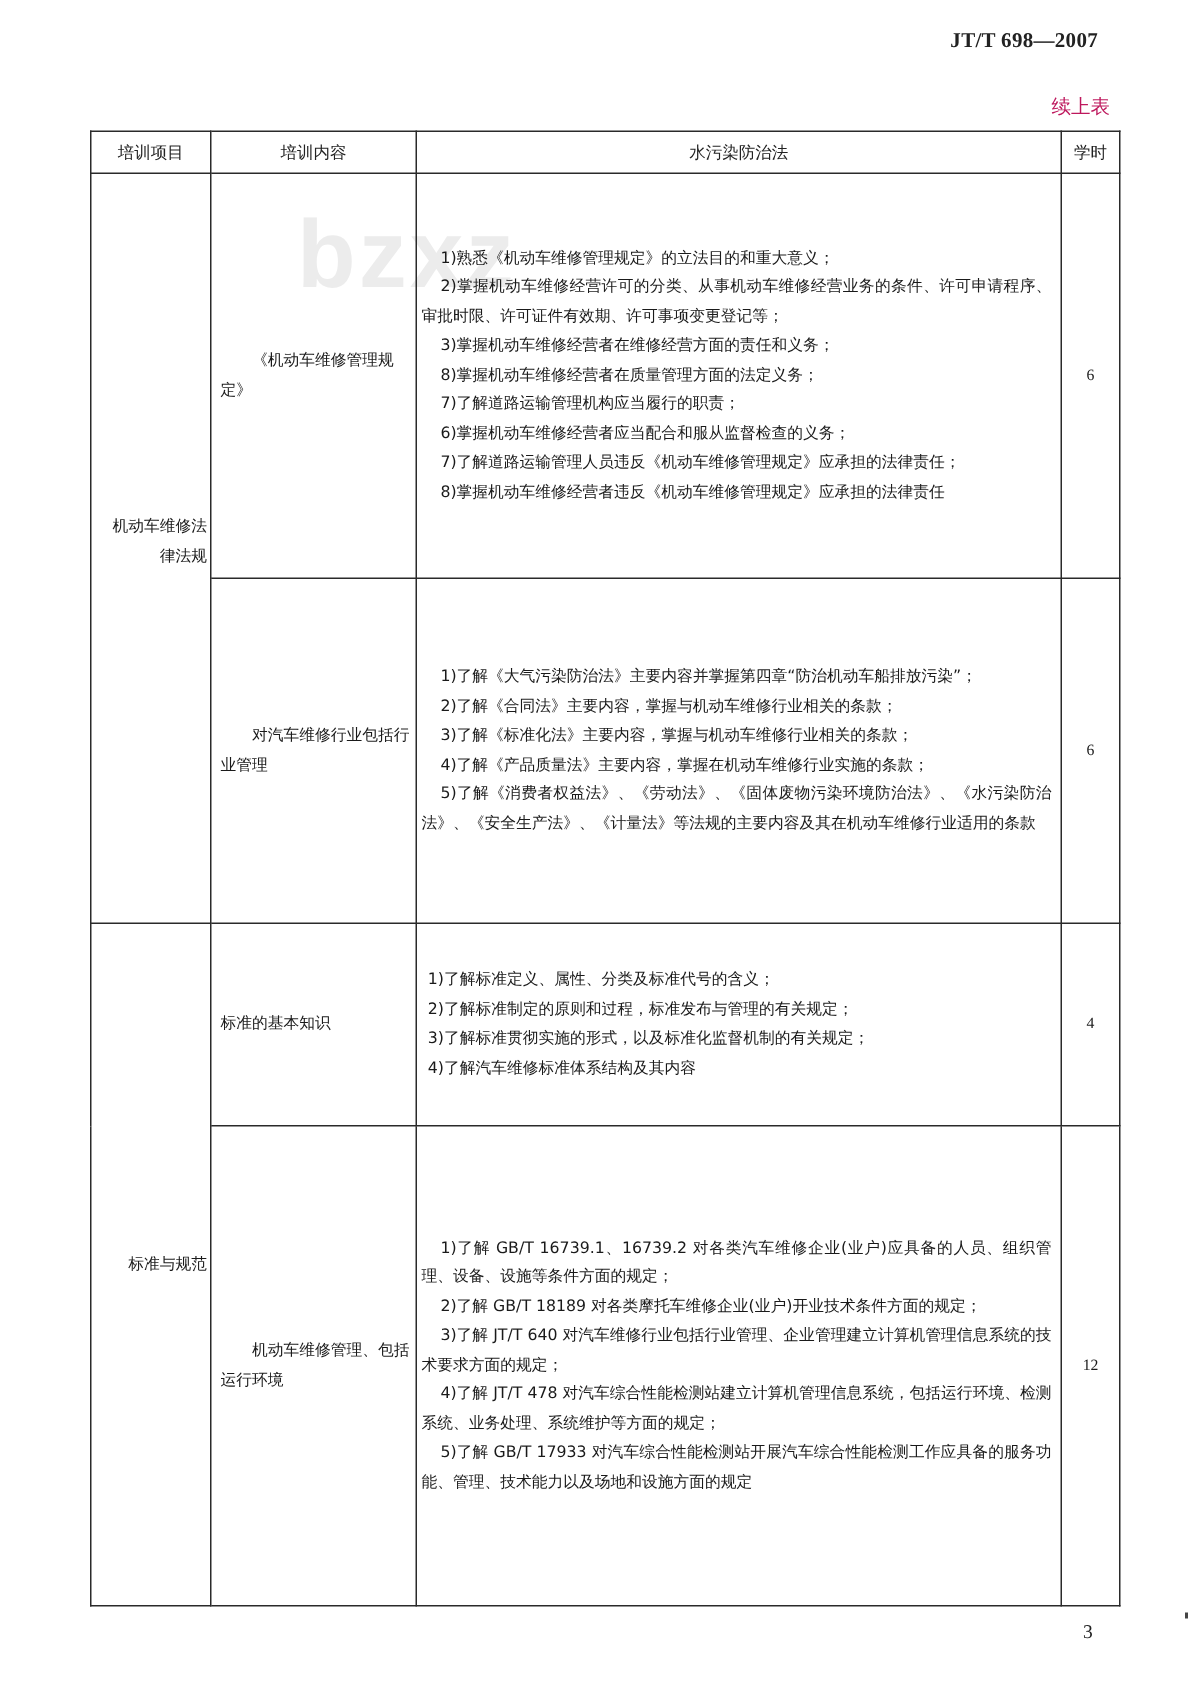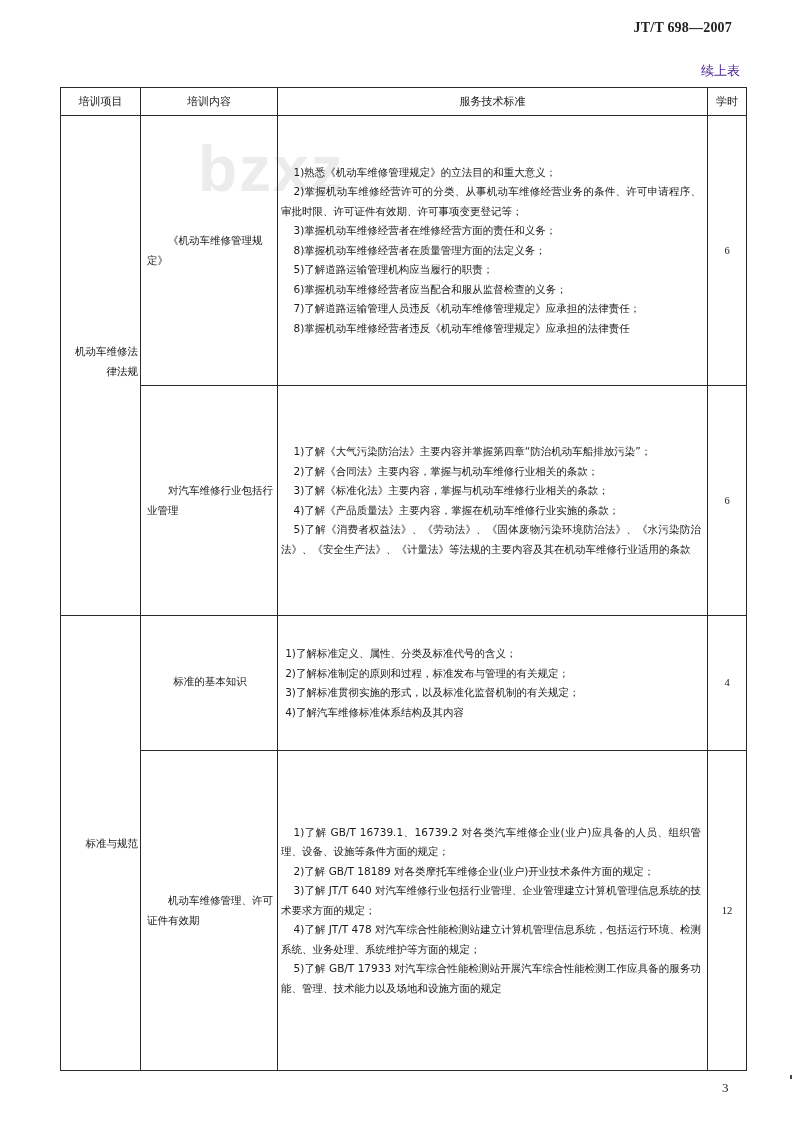--- a/index.html
+++ b/index.html
@@ -1,32 +1,32 @@
 <!DOCTYPE html>
 <html><head>
   <meta charset="utf-8">
   <style>
     * { box-sizing: border-box; margin: 0; padding: 0; }
     html, body { width: 800px; height: 1124px; background: #ffffff; overflow: hidden; }
     body { position: relative; font-family: "DejaVu Sans", "Liberation Sans", sans-serif; color: #1a1a1a; }
     .std-code { position: absolute; top: 20px; right: 68px; font-family: Liberation Serif, serif; font-size: 14px; font-weight: bold; letter-spacing: 0.2px; color: #222; margin-left: 32px; }
-    .cont-label { position: absolute; top: 62px; right: 60px; font-size: 13px; color: #4c1d95; }
+    .cont-label { position: absolute; top: 62px; right: 60px; font-size: 13px; color: #be185d; }
     .watermark { position: absolute; left: 198px; top: 132px; font-family: "Liberation Sans", sans-serif; font-weight: bold; font-size: 64px; color: #ececec; letter-spacing: 2px; z-index: 0; user-select: none; }
     table.spec { position: absolute; left: 60px; top: 87px; width: 686px; border-collapse: collapse; table-layout: fixed; z-index: 1; }
     table.spec td, table.spec th { border: 1.3px solid #2a2a2a; vertical-align: middle; font-size: 10.5px; line-height: 19.5px; font-weight: normal; }
     table.spec th { height: 28px; text-align: center; font-size: 11px; font-weight: normal; color: #222; }
     .c1 { width: 80px; }
     .c2 { width: 137px; }
     .c3 { width: 430px; }
     .c4 { width: 39px; }
     td.group { text-align: right; padding: 0 2px 0 6px; font-size: 11px; margin-left: 17px; }
     td.group.g1 { vertical-align: top; padding-top: 226px; }
     td.group.g2 { vertical-align: top; padding-top: 218px; }
     td.content { padding: 0 4px 0 6px; font-size: 11px; line-height: 20px; text-indent: 2em; margin-left: 47px; }
-    td.content.center { text-align: center; text-indent: 0; font-family: Liberation Mono, monospace; }
+    td.content.center { text-align: left; text-indent: 0; }
     td.req { padding: 0 6px 0 3px; vertical-align: middle; }
     td.req p { text-indent: 1.2em; text-align: justify; }
     td.req.plain p { text-indent: 0.4em; }
     td.hours { text-align: center; font-size: 11px; font-family: "Liberation Serif", serif; }
     .r1 td { height: 270px; }
     .r2 td { height: 230px; }
     .r3 td { height: 135px; }
     .r4 td { height: 320px; }
     .page-num { position: absolute; top: 1080px; left: 722px; font-family: "Liberation Serif", serif; font-size: 13px; color: #222; }
     .speck { position: absolute; top: 1075px; left: 790px; width: 2px; height: 4px; background: #444; }
@@ -42,35 +42,35 @@
   <colgroup>
     <col class="c1">
       <col class="c2">
       <col class="c3">
       <col class="c4">
   </colgroup>
   <thead>
     <tr>
       <th>培训项目</th>
       <th>培训内容</th>
-      <th>服务技术标准</th>
+      <th>水污染防治法</th>
       <th>学时</th>
     </tr>
   </thead>
   <tbody>
 
     <tr class="r1">
       <td rowspan="2" class="group g1">机动车维修法律法规</td>
       <td class="content">《机动车维修管理规定》</td>
       <td class="req">
         <p>1)熟悉《机动车维修管理规定》的立法目的和重大意义；</p>
         <p>2)掌握机动车维修经营许可的分类、从事机动车维修经营业务的条件、许可申请程序、审批时限、许可证件有效期、许可事项变更登记等；</p>
         <p>3)掌握机动车维修经营者在维修经营方面的责任和义务；</p>
         <p>8)掌握机动车维修经营者在质量管理方面的法定义务；</p>
-        <p>5)了解道路运输管理机构应当履行的职责；</p>
+        <p>7)了解道路运输管理机构应当履行的职责；</p>
         <p>6)掌握机动车维修经营者应当配合和服从监督检查的义务；</p>
         <p>7)了解道路运输管理人员违反《机动车维修管理规定》应承担的法律责任；</p>
         <p>8)掌握机动车维修经营者违反《机动车维修管理规定》应承担的法律责任</p>
       </td>
       <td class="hours">6</td>
     </tr>
 
     <tr class="r2">
       <td class="content">对汽车维修行业包括行业管理</td>
       <td class="req">
@@ -89,21 +89,21 @@
       <td class="req plain">
         <p>1)了解标准定义、属性、分类及标准代号的含义；</p>
         <p>2)了解标准制定的原则和过程，标准发布与管理的有关规定；</p>
         <p>3)了解标准贯彻实施的形式，以及标准化监督机制的有关规定；</p>
         <p>4)了解汽车维修标准体系结构及其内容</p>
       </td>
       <td class="hours">4</td>
     </tr>
 
     <tr class="r4">
-      <td class="content">机动车维修管理、许可证件有效期</td>
+      <td class="content">机动车维修管理、包括运行环境</td>
       <td class="req">
         <p>1)了解 GB/T 16739.1、16739.2 对各类汽车维修企业(业户)应具备的人员、组织管理、设备、设施等条件方面的规定；</p>
         <p>2)了解 GB/T 18189 对各类摩托车维修企业(业户)开业技术条件方面的规定；</p>
         <p>3)了解 JT/T 640 对汽车维修行业包括行业管理、企业管理建立计算机管理信息系统的技术要求方面的规定；</p>
         <p>4)了解 JT/T 478 对汽车综合性能检测站建立计算机管理信息系统，包括运行环境、检测系统、业务处理、系统维护等方面的规定；</p>
         <p>5)了解 GB/T 17933 对汽车综合性能检测站开展汽车综合性能检测工作应具备的服务功能、管理、技术能力以及场地和设施方面的规定</p>
       </td>
       <td class="hours">12</td>
     </tr>
   </tbody>

